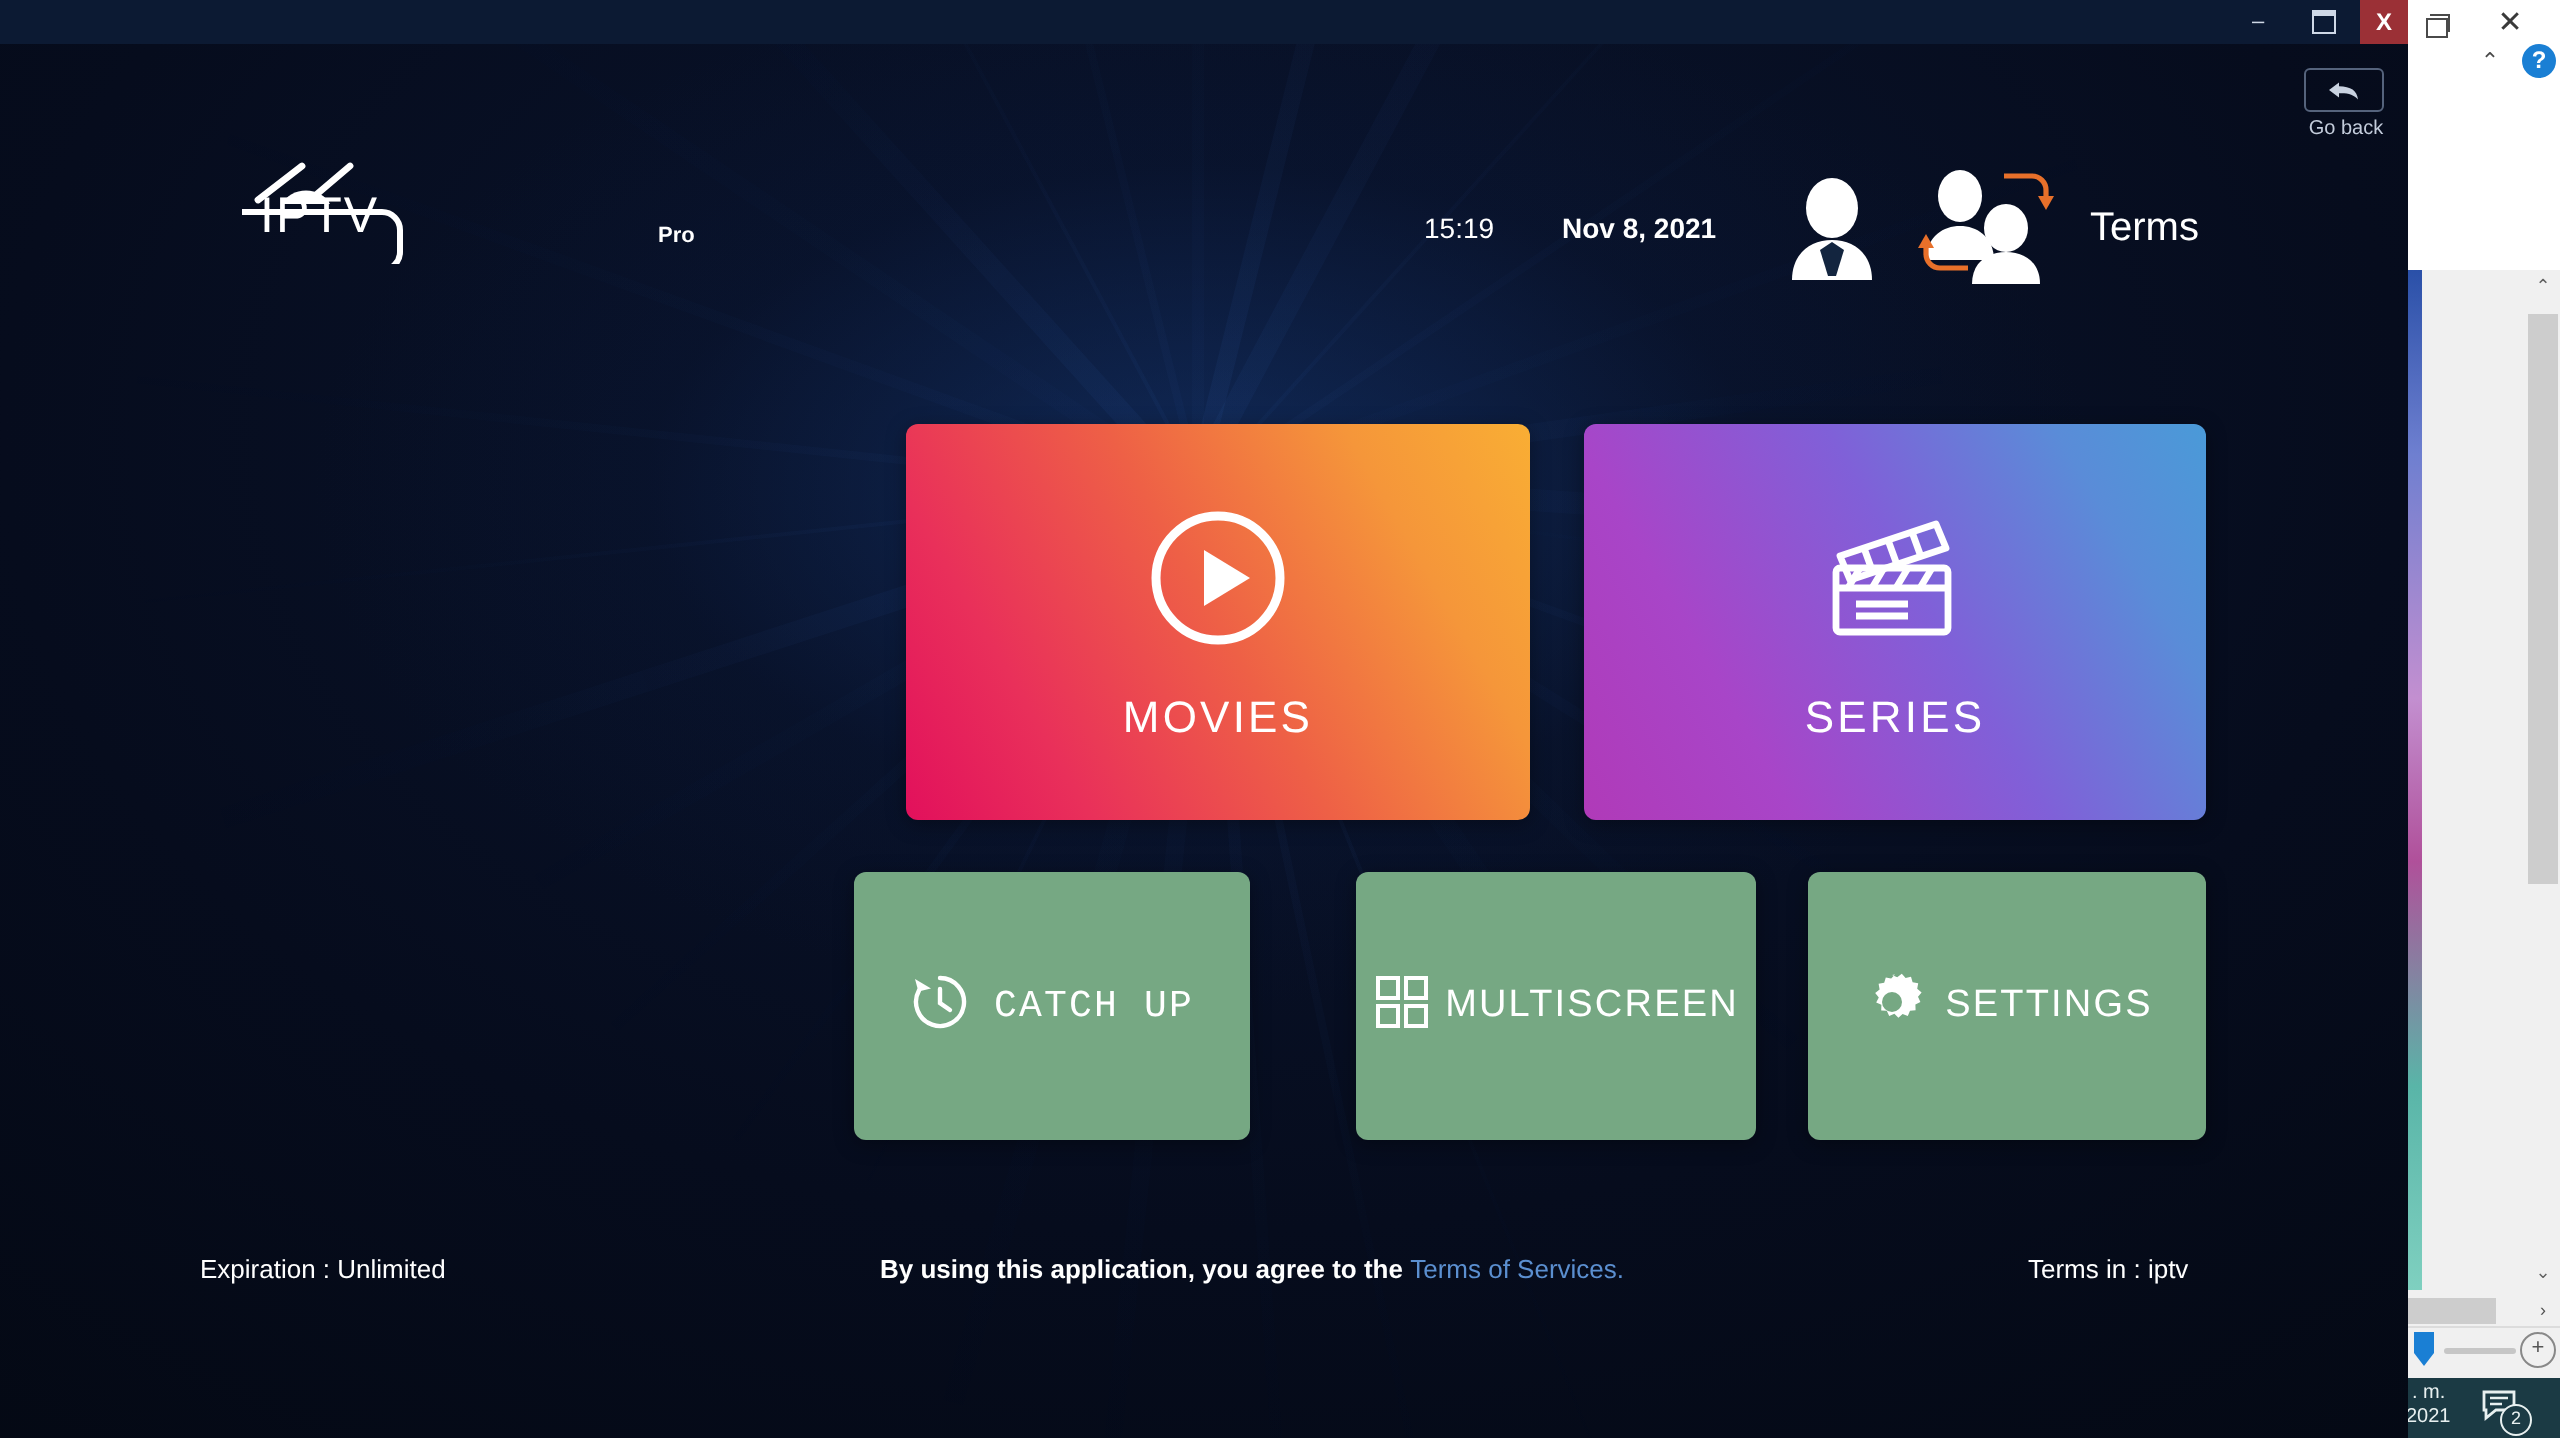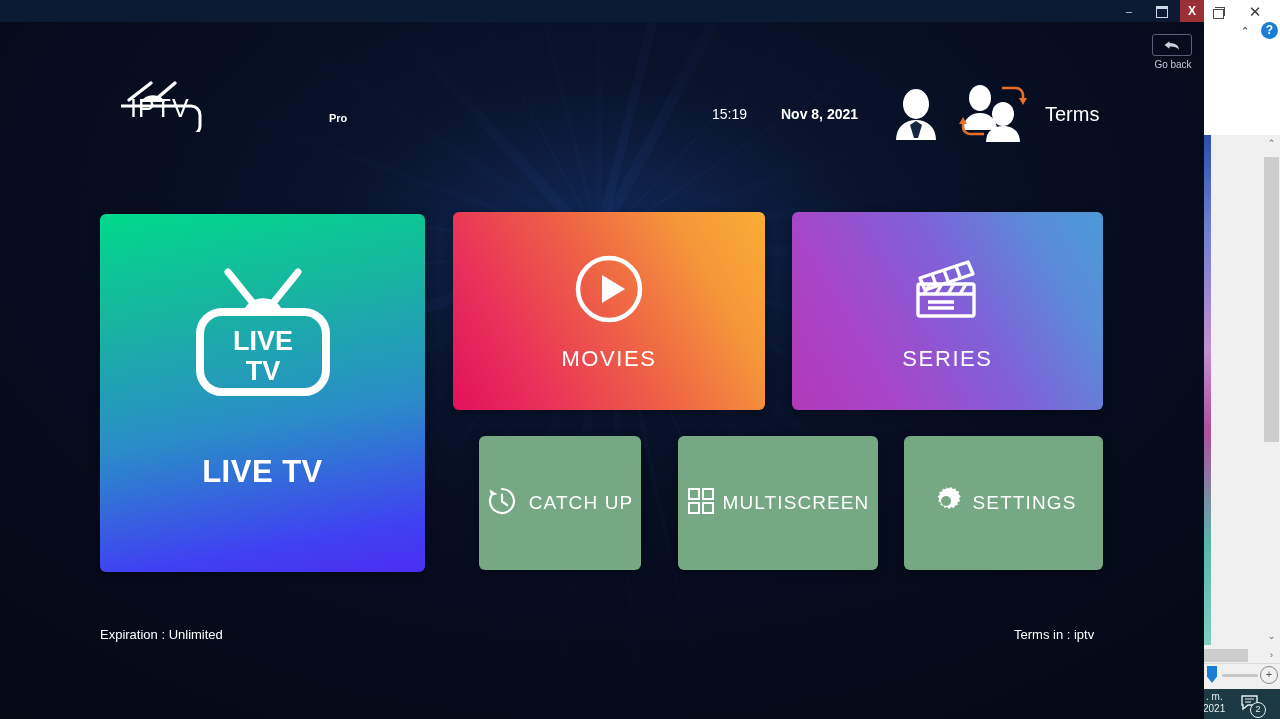--- a/index.html
+++ b/index.html
@@ -79,21 +79,21 @@
   .tile-live .caption{position:absolute;left:0;right:0;top:240px;text-align:center;color:#fff;font-size:31px;font-weight:bold;letter-spacing:.5px;}
 
   .tile-movies{left:453px;top:212px;width:312px;height:198px;
     background:linear-gradient(60deg,#e2105c 0%,#e9305a 22%,#ee6046 50%,#f5963a 78%,#f9ae34 100%);}
   .tile-series{left:792px;top:212px;width:311px;height:198px;
     background:linear-gradient(60deg,#b03ab8 0%,#a845c8 25%,#8060d8 55%,#5a8cd8 82%,#4a9ad8 100%);}
   .tile-big-icon{position:absolute;left:50%;top:42px;transform:translateX(-50%);}
   .tile-big-caption{position:absolute;left:0;right:0;bottom:38px;text-align:center;color:#fff;font-size:22px;letter-spacing:1.6px;font-weight:300;}
 
   .tile-green{background:#76a883;height:134px;top:436px;display:flex;align-items:center;justify-content:center;}
-  .tile-catchup{left:479px;width:162px;}
+  .tile-catchup{left:427px;width:198px;font-family:Liberation Mono, monospace;}
   .tile-multiscreen{left:678px;width:200px;}
   .tile-settings{left:904px;width:199px;}
   .tile-green .row{display:flex;align-items:center;gap:12px;}
   .tile-green .lbl{color:#ffffff;font-size:19px;letter-spacing:1.1px;font-weight:300;white-space:nowrap;}
 
   
   .ft-exp{position:absolute;left:100px;top:627px;color:#ffffff;font-size:13px;}
   .ft-terms{position:absolute;left:440px;top:627px;color:#ffffff;font-size:13px;font-weight:bold;}
   .ft-terms .lnk{color:#5b8fd0;font-weight:normal;}
   .ft-login{position:absolute;left:1014px;top:627px;color:#ffffff;font-size:13px;}
@@ -221,32 +221,20 @@
         <path d="M28 58 c0-11 8-16 17-16 s17 5 17 16 z" fill="#ffffff"></path>
         <path d="M44 4 h14 a7 7 0 0 1 7 7 v6" stroke="#e8702a" stroke-width="2.6" fill="none"></path>
         <path d="M61 14 l4 7 4 -7 z" fill="#e8702a"></path>
         <path d="M26 50 h-14 a7 7 0 0 1 -7 -7 v-6" stroke="#e8702a" stroke-width="2.6" fill="none"></path>
         <path d="M1 40 l4 -7 4 7 z" fill="#e8702a"></path>
       </svg>
     </div>
 
     <div class="hdr-about">Terms</div>
 
-    <div class="tile tile-live">
-      <div class="tvicon">
-        <svg width="150" height="140" viewBox="0 0 150 140">
-          <path d="M40 12 L69 48 M110 12 L81 48" stroke="#ffffff" stroke-width="7" stroke-linecap="round" fill="none"></path>
-          <path d="M56 50 a20 17 0 0 1 38 0 z" fill="#ffffff"></path>
-          <rect x="12" y="52" width="126" height="80" rx="22" ry="22" fill="none" stroke="#ffffff" stroke-width="8"></rect>
-          <text x="75" y="90" text-anchor="middle" fill="#ffffff" font-family="Liberation Sans, sans-serif" font-size="27" font-weight="bold">LIVE</text>
-          <text x="75" y="120" text-anchor="middle" fill="#ffffff" font-family="Liberation Sans, sans-serif" font-size="27" font-weight="bold">TV</text>
-        </svg>
-      </div>
-      <div class="caption">LIVE TV</div>
-    </div>
 
     <div class="tile tile-series">
       <div class="tile-big-icon">
         <svg width="76" height="66" viewBox="0 0 76 66">
           <g stroke="#ffffff" stroke-width="3.4" fill="none" stroke-linejoin="round">
             <rect x="8" y="30" width="56" height="32" rx="2"></rect>
             <path d="M8 40 h56"></path>
             <path d="M20 30 l-6 10 M32 30 l-6 10 M44 30 l-6 10 M56 30 l-6 10"></path>
             <path d="M18 48 h26 M18 54 h26"></path>
             <path d="M10 24 L58 8 L63 20 L15 36 Z"></path>
@@ -300,15 +288,16 @@
           <svg width="30" height="30" viewBox="0 0 30 30">
             <path d="M15 1.5 l2.6 1.1 2.3-1.7 1.9 2.1 2.7-.6 .8 2.7 2.8 .5-.5 2.8 2.2 1.8-1.8 2.2 1.2 2.6-2.5 1.3 .1 2.8-2.8 .3-1.1 2.6-2.6-1-2.1 1.9-2-2-2.6 1.1-1.2-2.6-2.8-.2 .1-2.8-2.6-1.2 1.3-2.5-1.8-2.2 2.2-1.8-.5-2.8 2.8-.5 .8-2.7 2.7 .6 1.9-2.1 z" fill="#ffffff"></path>
             <circle cx="15" cy="15" r="5" fill="#76a883"></circle>
           </svg>
         </span>
         <span class="lbl">SETTINGS</span>
       </div>
     </div>
 
     <div class="ft-exp">Expiration : Unlimited</div>
+    <div class="ft-terms"><span>By using this application, you agree to the </span><span class="lnk">Terms of Services.</span></div>
     <div class="ft-login">Terms in : iptv</div>
   </div>
 </div>
 
 </body></html>

